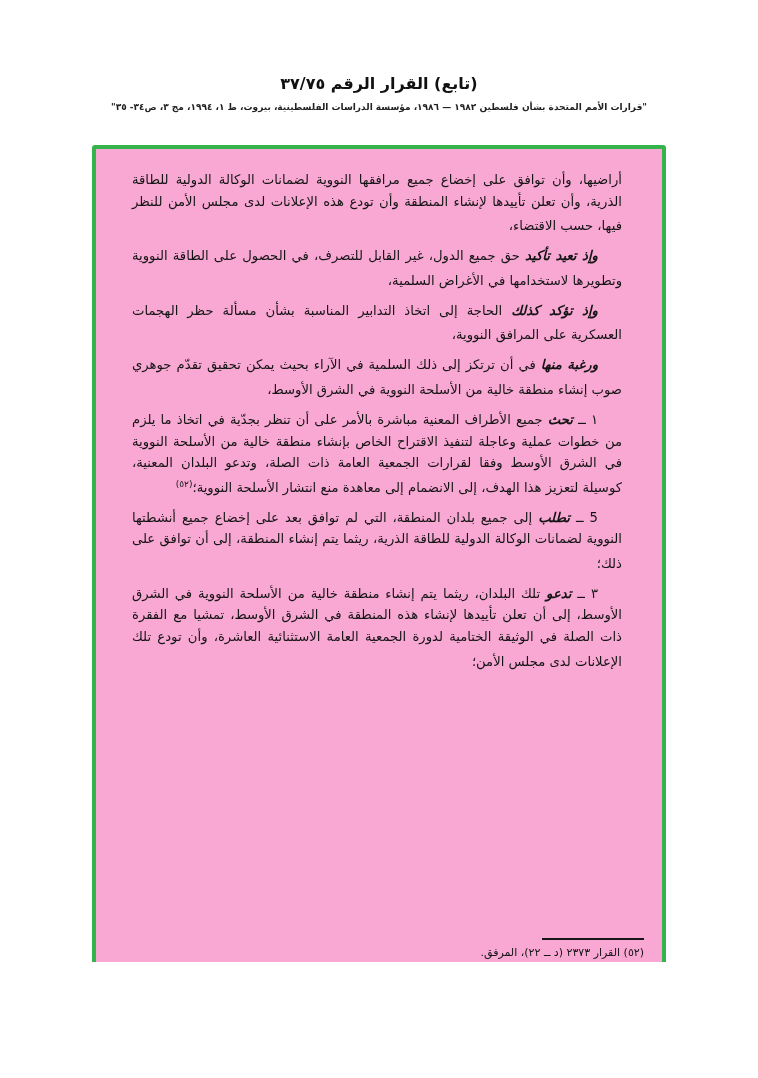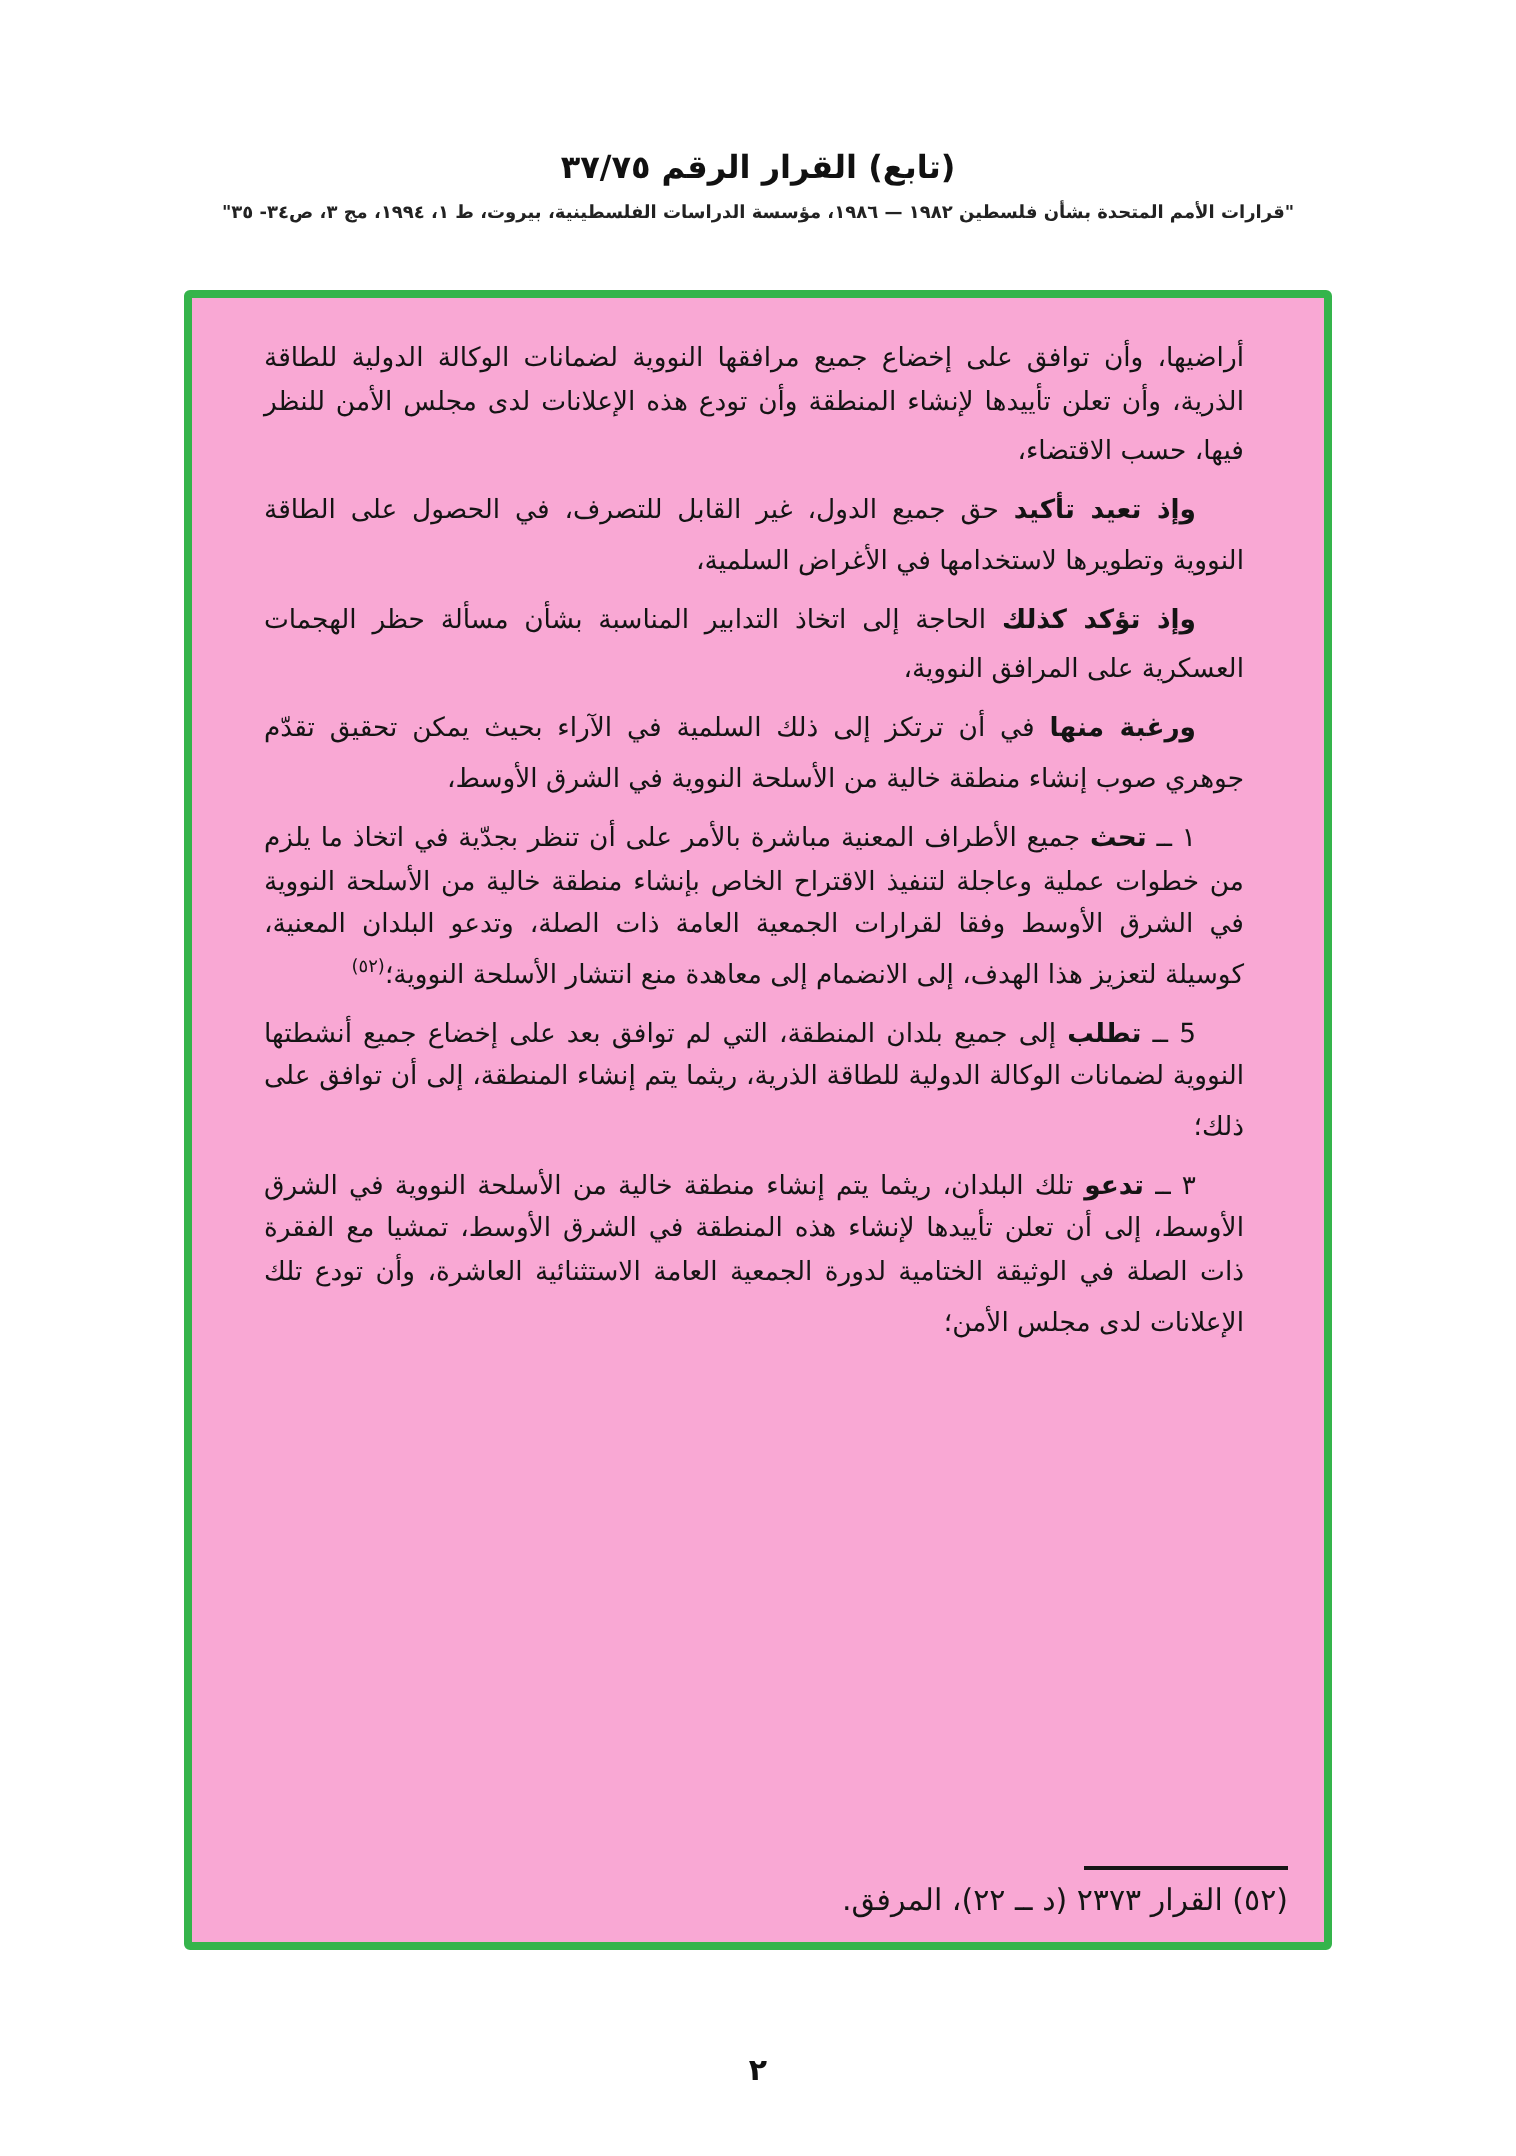--- a/index.html
+++ b/index.html
@@ -4,21 +4,21 @@
 <style>
   html, body {
     margin: 0;
     padding: 0;
     background: #ffffff;
     font-family: "DejaVu Sans", sans-serif;
   }
   .sheet {
     position: relative;
     width: 758px;
-    height: 1078px;
+    height: 962px;
     background: #ffffff;
     overflow: hidden;
     color: #1c1c1c;
   }
   .doc-header {
     position: absolute;
     top: 74px;
     left: 0;
     right: 0;
     text-align: center;
@@ -59,39 +59,40 @@
   }
   .para {
     margin: 0 0 8px 0;
     text-indent: 24px;
   }
   .para.first {
     text-indent: 0;
   }
   .lead {
     font-weight: bold;
+    font-style: italic;
   }
   .ref {
     font-size: 9px;
   }
   .footnote-area {
     position: absolute;
     right: 18px;
     left: 40px;
     bottom: 12px;
     direction: rtl;
   }
   .fn-rule {
     width: 102px;
     height: 0;
     border-top: 2px solid #161616;
     margin-bottom: 6px;
   }
   .footnote-text {
-    font-size: 15px;
+    font-size: 11px;
     text-align: right;
     color: #141414;
   }
   .page-num {
     position: absolute;
     top: 1026px;
     left: 0;
     right: 0;
     text-align: center;
     font-size: 15px;

